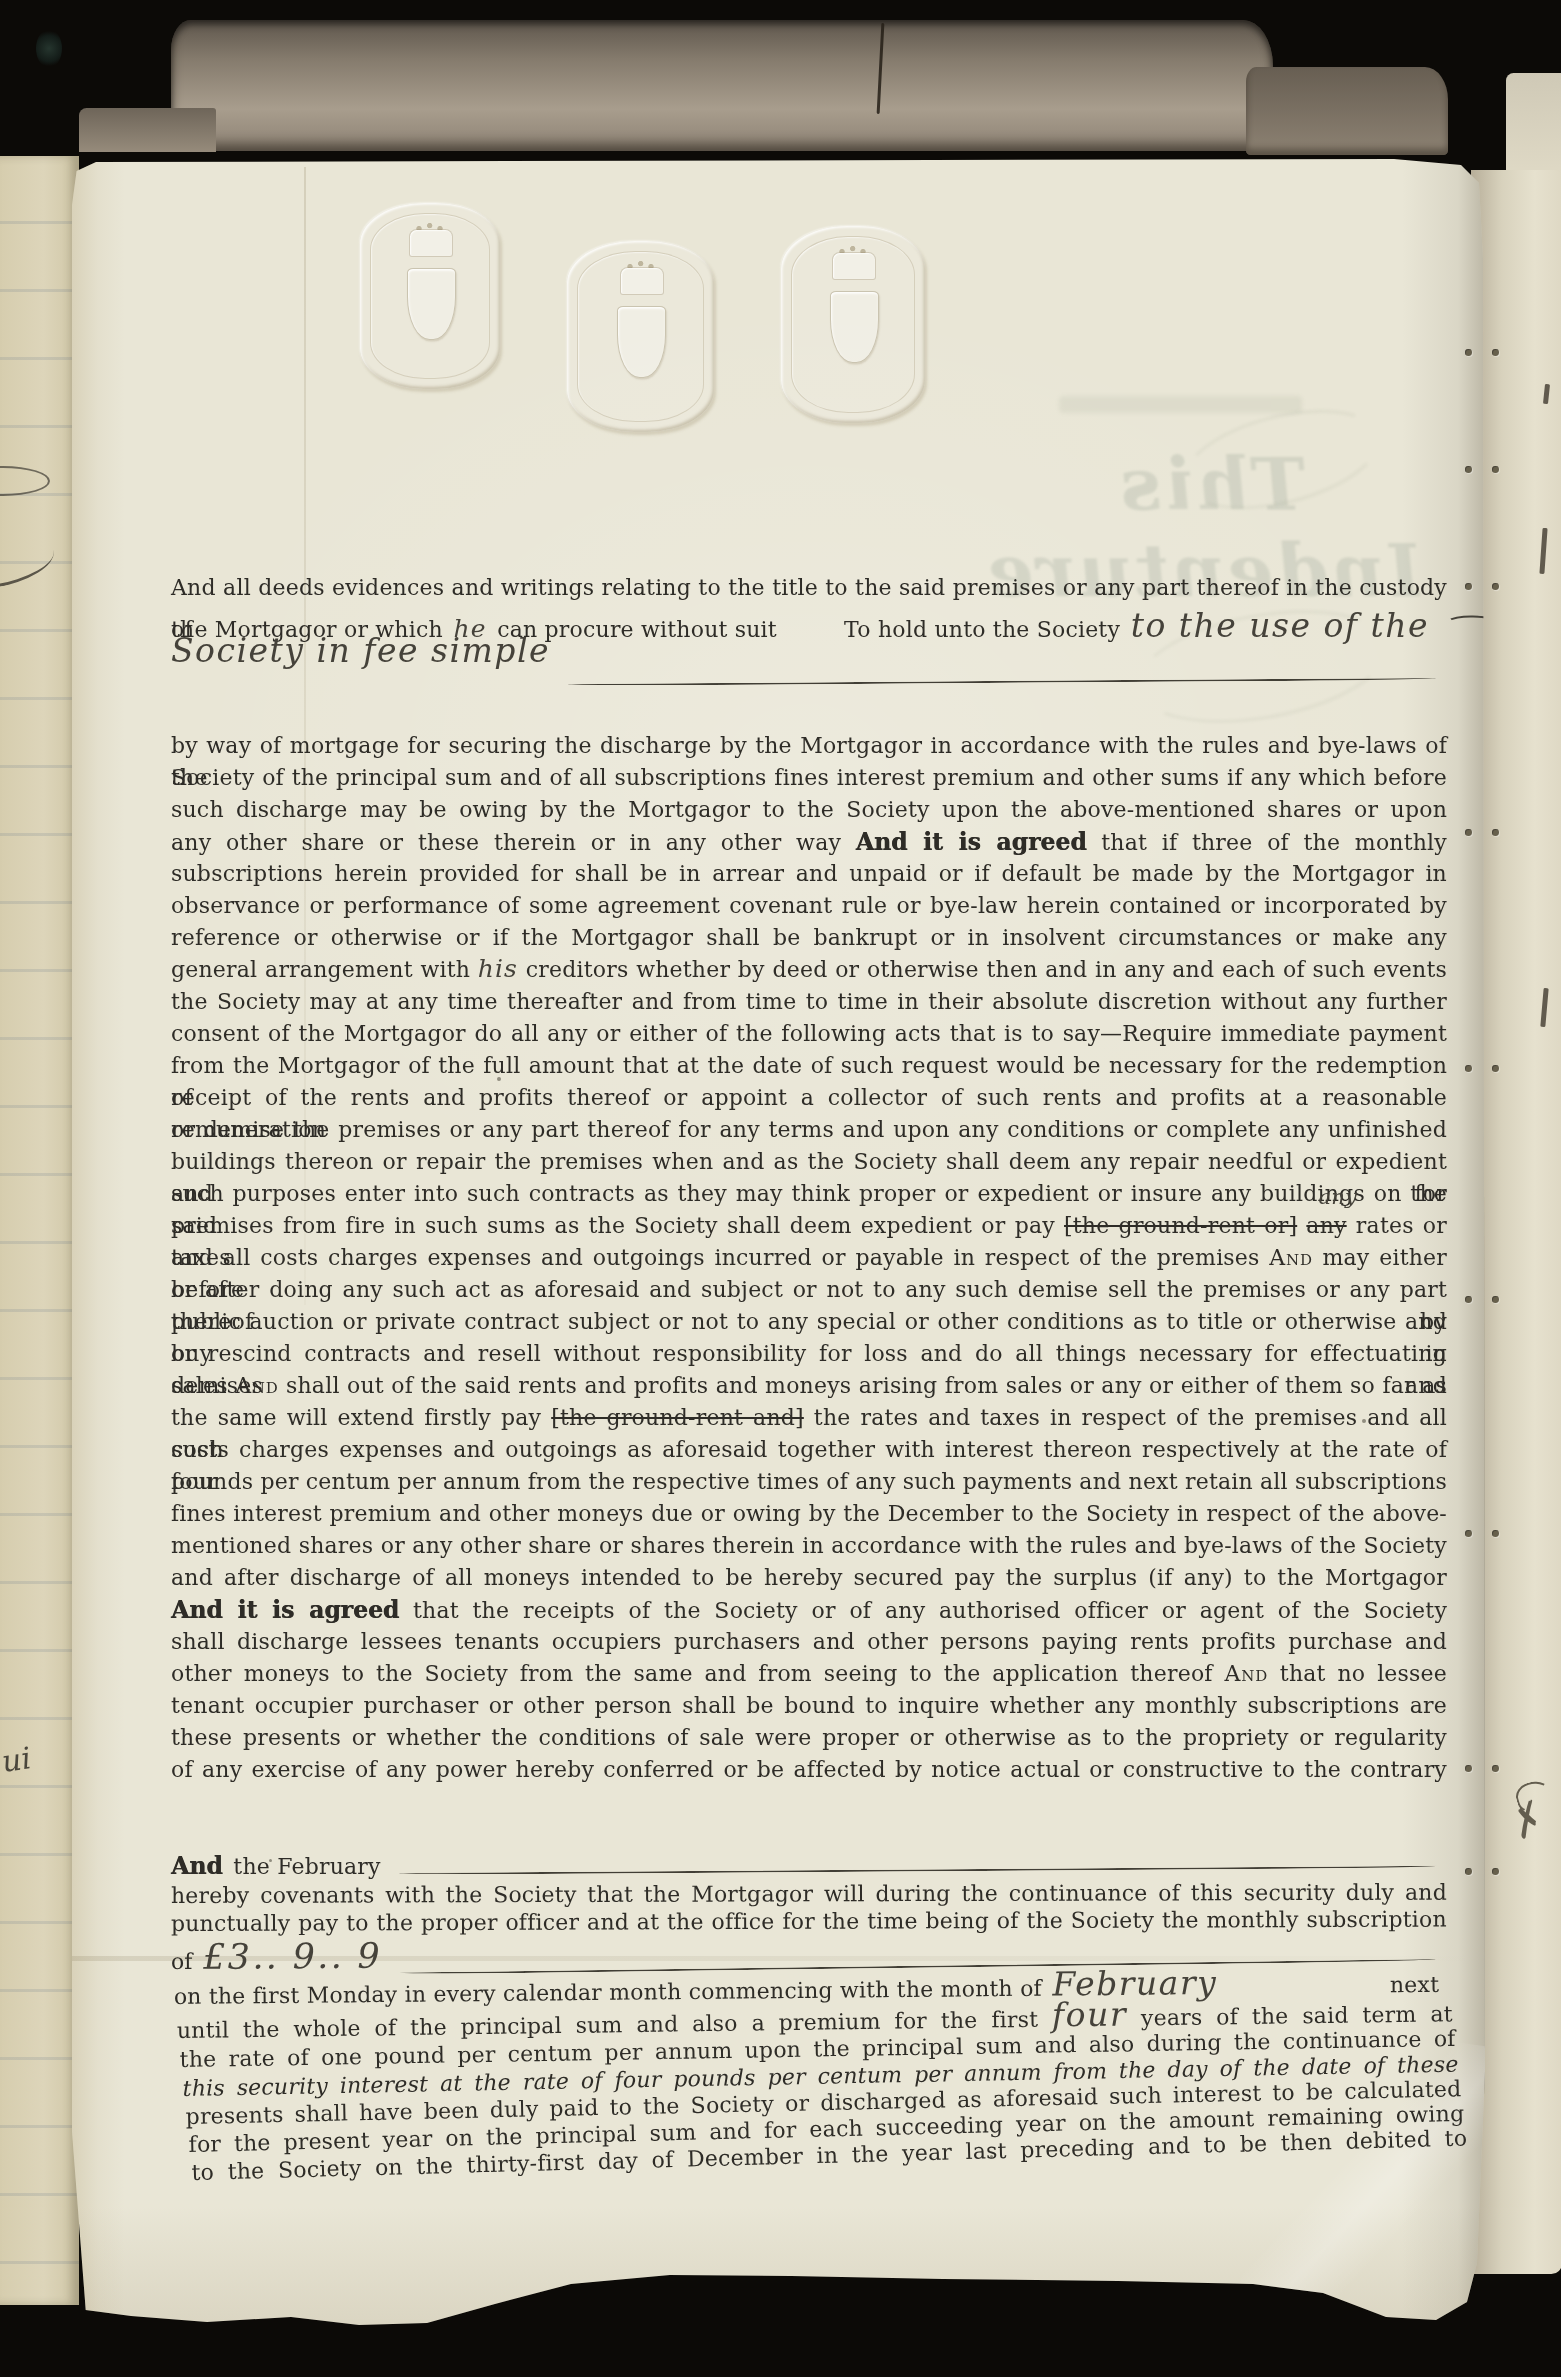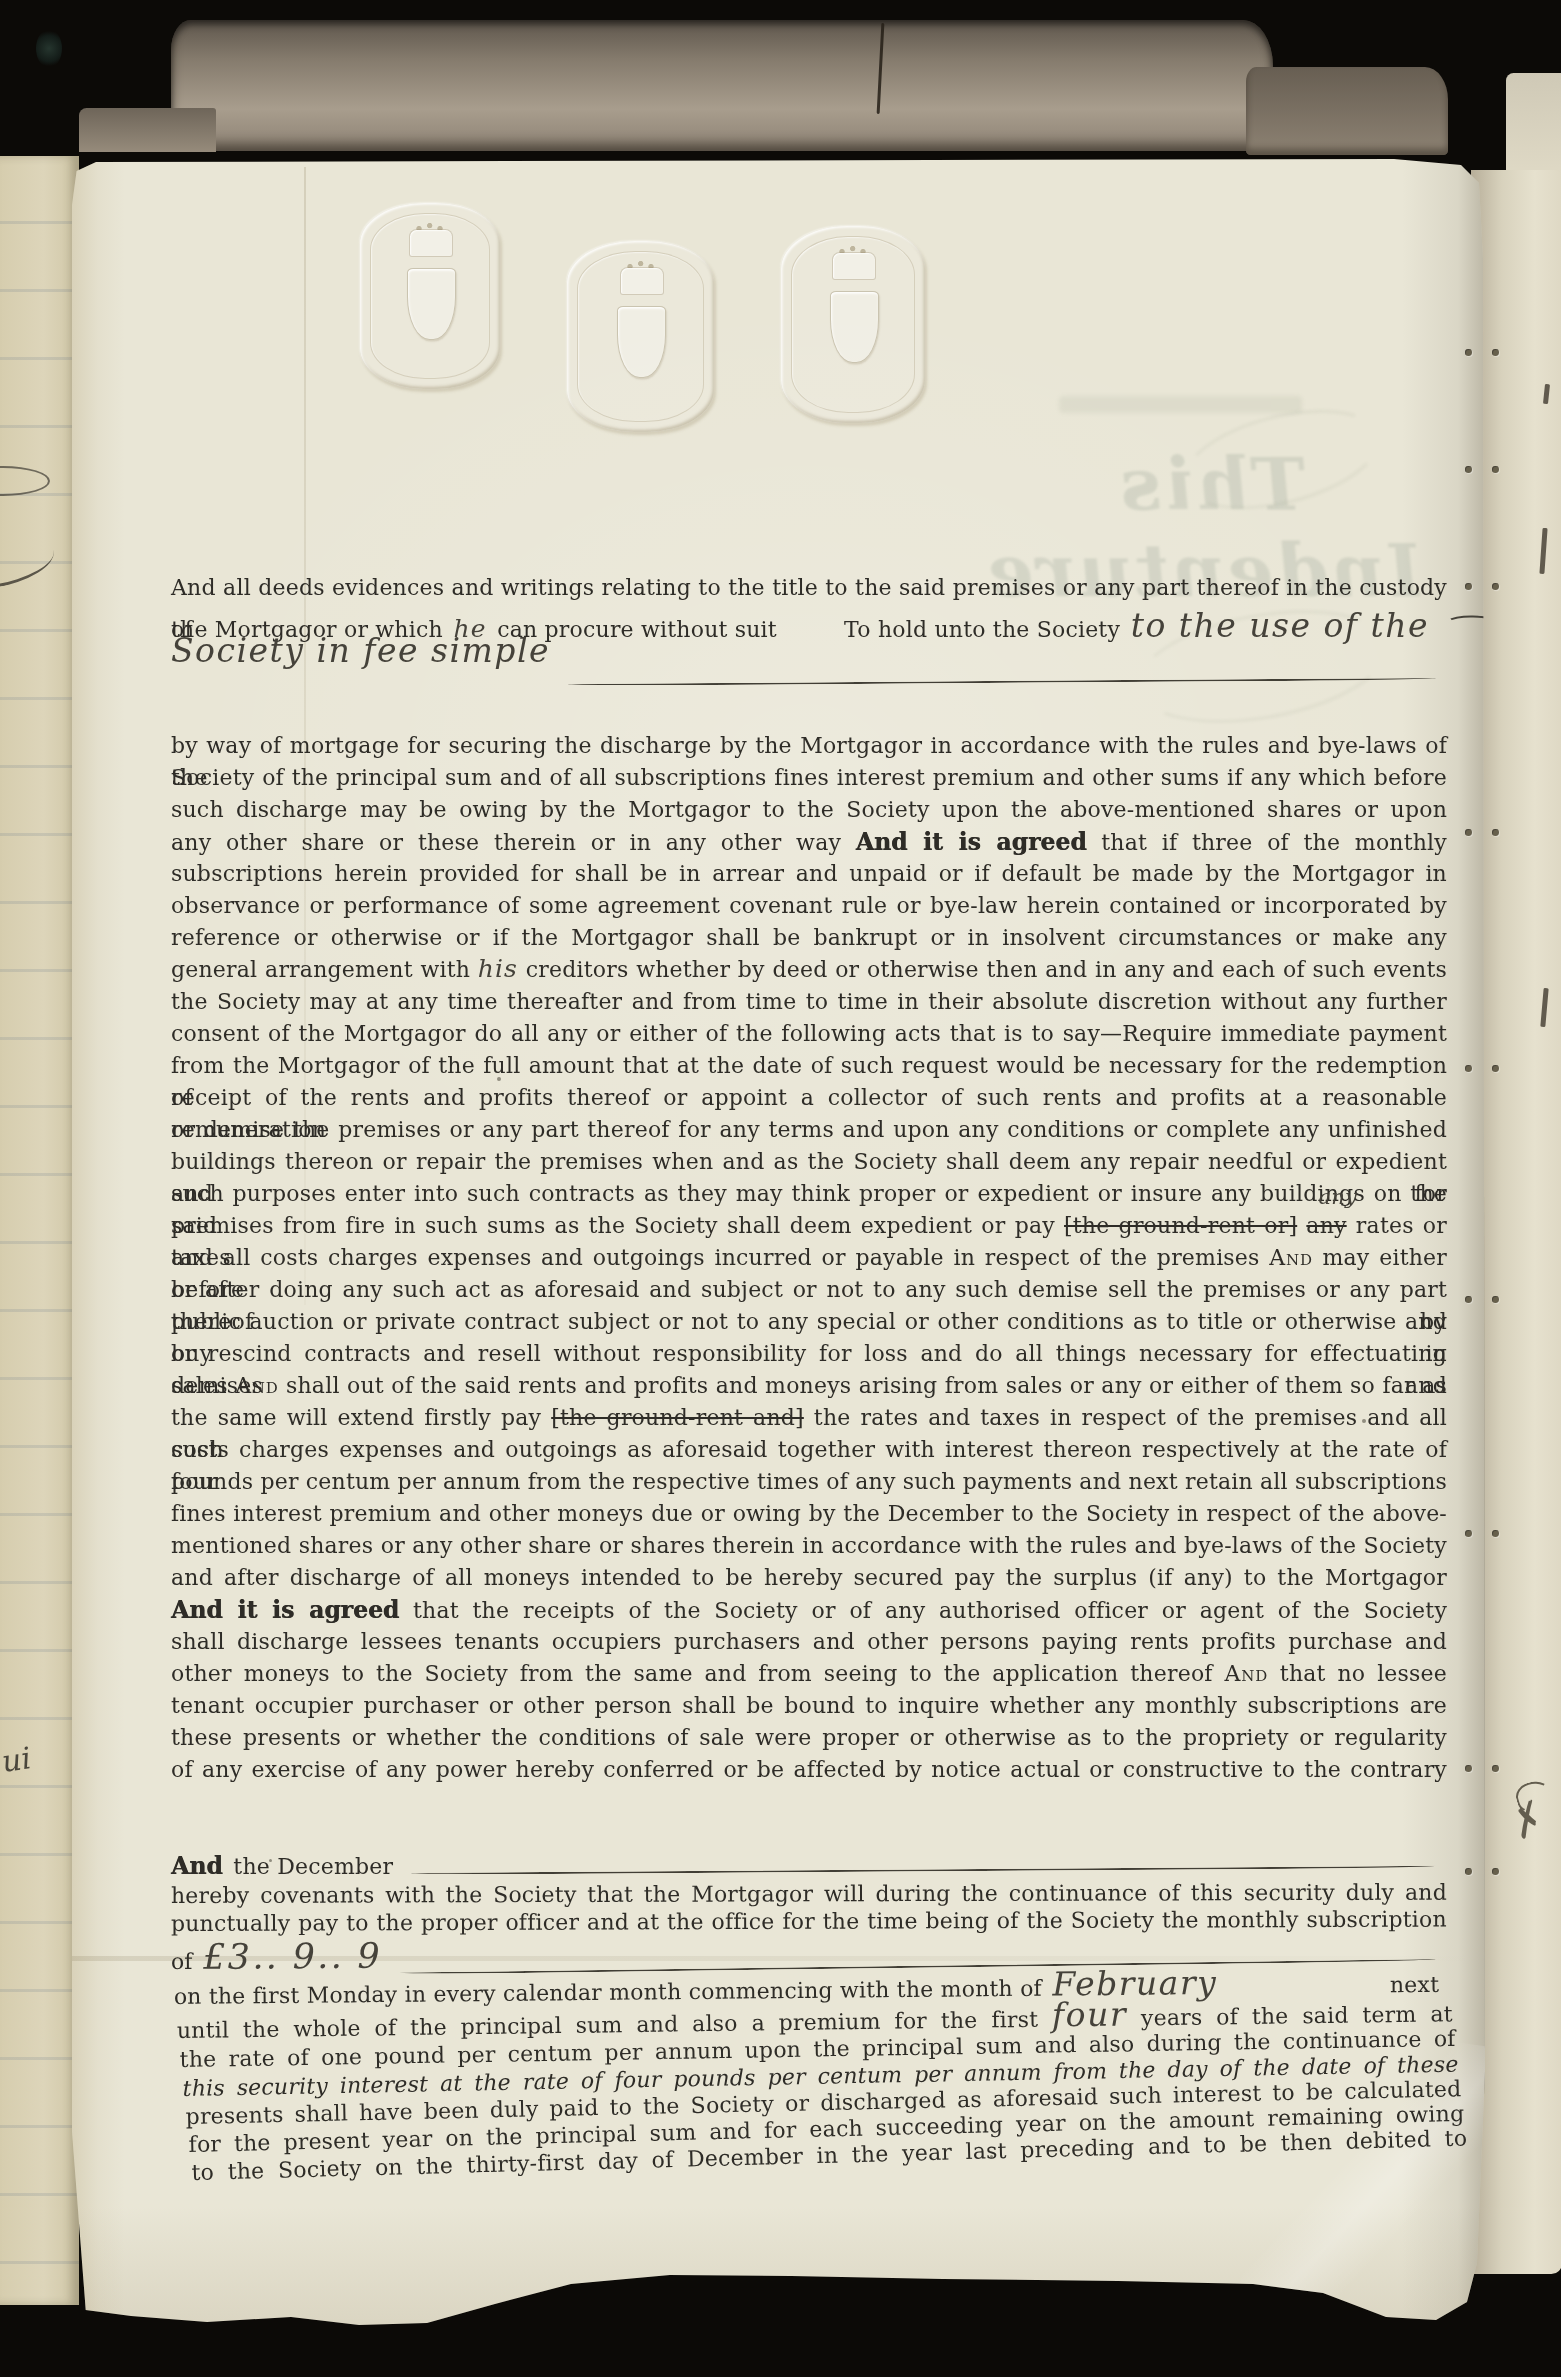--- a/index.html
+++ b/index.html
@@ -230,21 +230,21 @@
           <div class="dline jline"><span class="goth">And it is agreed</span> <span class="pr">that the receipts of the Society or of any authorised officer or agent of the Society</span> </div>
           <div class="dline jline"><span class="pr">shall discharge lessees tenants occupiers purchasers and other persons paying rents profits purchase and</span> </div>
           <div class="dline jline"><span class="pr">other moneys to the Society from the same and from seeing to the application thereof</span> <span class="scaps">And</span> <span class="pr">that no lessee</span> </div>
           <div class="dline jline"><span class="pr">tenant occupier purchaser or other person shall be bound to inquire whether any monthly subscriptions are</span> </div>
           <div class="dline jline"><span class="pr">these presents or whether the conditions of sale were proper or otherwise as to the propriety or regularity</span> </div>
           <div class="dline jline"><span class="pr">of any exercise of any power hereby conferred or be affected by notice actual or constructive to the contrary</span> </div>
         </div>
       <div class="dblock" id="covenant">
           <div class="dline fline">
             <span class="goth">And</span>
-            <span class="pr">the December</span>
+            <span class="pr">the February</span>
             <span class="rule-fill"></span>
           </div>
           <div class="dline jline"><span class="pr">hereby covenants with the Society that the Mortgagor will during the continuance of this security duly and</span> </div>
           <div class="dline jline"><span class="pr">punctually pay to the proper officer and at the office for the time being of the Society the monthly subscription</span> </div>
           <div class="dline fline">
             <span class="pr">of</span>
             <span class="hw hw-xl">£3.. 9.. 9</span>
             <span class="rule-fill"></span>
           </div>
           <div class="dline fline">

